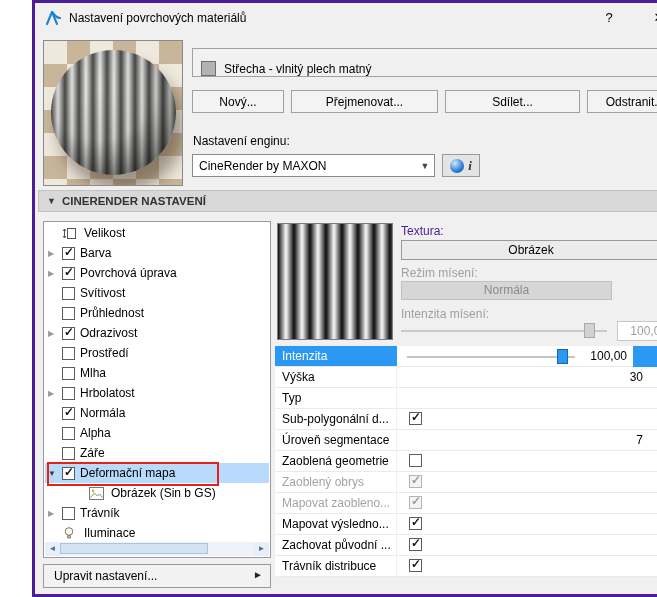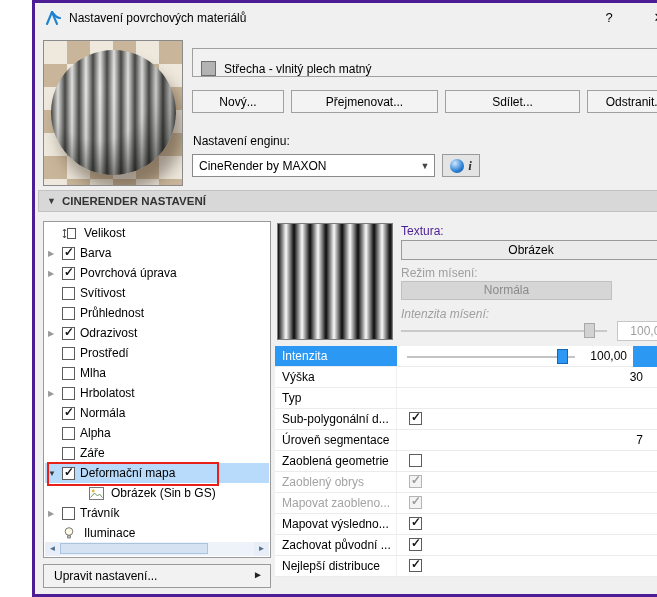--- a/index.html
+++ b/index.html
@@ -107,21 +107,21 @@
                 background:repeating-linear-gradient(90deg,#0c0c0c 0px,#fafafa 8px,#0c0c0c 16px); }
   .lbl{ position:absolute; font-size:12px; color:#4c1d95; }
   .lbl.dim{ color:#9f9f9f; }
   .l-textura{ left:366px; top:221px; }
   .obrazek-btn{ position:absolute; left:366px; top:237px; width:260px; height:20px; background:#ebebeb;
                 border:1px solid #9a9a9a; font-family:inherit; font-size:12px; cursor:default; }
   .tex-icon-btn{ position:absolute; left:630px; top:238px; width:18px; height:18px; background:none; border:none; cursor:default; }
   .l-rezim{ left:366px; top:263px; }
   .blend-combo{ position:absolute; left:366px; top:278px; width:211px; height:19px; background:#d6d6d6;
                 border:1px solid #c0c0c0; color:#8b8b8b; text-align:center; line-height:17px; cursor:default; }
-  .l-intmis{ left:366px; top:304px;font-style:italic; }
+  .l-intmis{ left:366px; top:304px; }
   .blend-track{ position:absolute; left:366px; top:327px; width:206px; height:2px; background:#c9c9c9; }
   .blend-handle{ position:absolute; left:549px; top:320px; width:11px; height:15px; background:#d2d2d2; border:1px solid #a8a8a8; cursor:default; }
   .blend-value{ position:absolute; left:582px; top:318px; width:56px; height:20px; background:#fff;
                 border:1px solid #c6c6c6; color:#9e9e9e; text-align:right; line-height:18px; padding-right:5px; }
 
   
   .props{ position:absolute; left:240px; top:343px; width:400px; background:#fff; }
   .prow{ height:21px; display:flex; border-bottom:1px solid #ebebeb; background:#fff; }
   .plabel{ width:122px; flex:none; line-height:21px; padding-left:7px; white-space:nowrap; overflow:hidden;
            border-right:1px solid #f0f0f0; }
@@ -384,21 +384,21 @@
           <span class="cb checked"></span>
         </div>
       </div>
       <div class="prow">
         <div class="plabel">Zachovat původní ...</div>
         <div class="pvalue">
           <span class="cb checked"></span>
         </div>
       </div>
       <div class="prow">
-        <div class="plabel">Nejlepší distribuce</div>
+        <div class="plabel">Trávník distribuce</div>
         <div class="pvalue">
           <span class="cb checked"></span>
         </div>
       </div>
     </div>
 
   <div class="vscroll">
     <span class="vs-up">▲</span>
     <span class="vs-thumb"></span>
     <span class="vs-down">▼</span>

